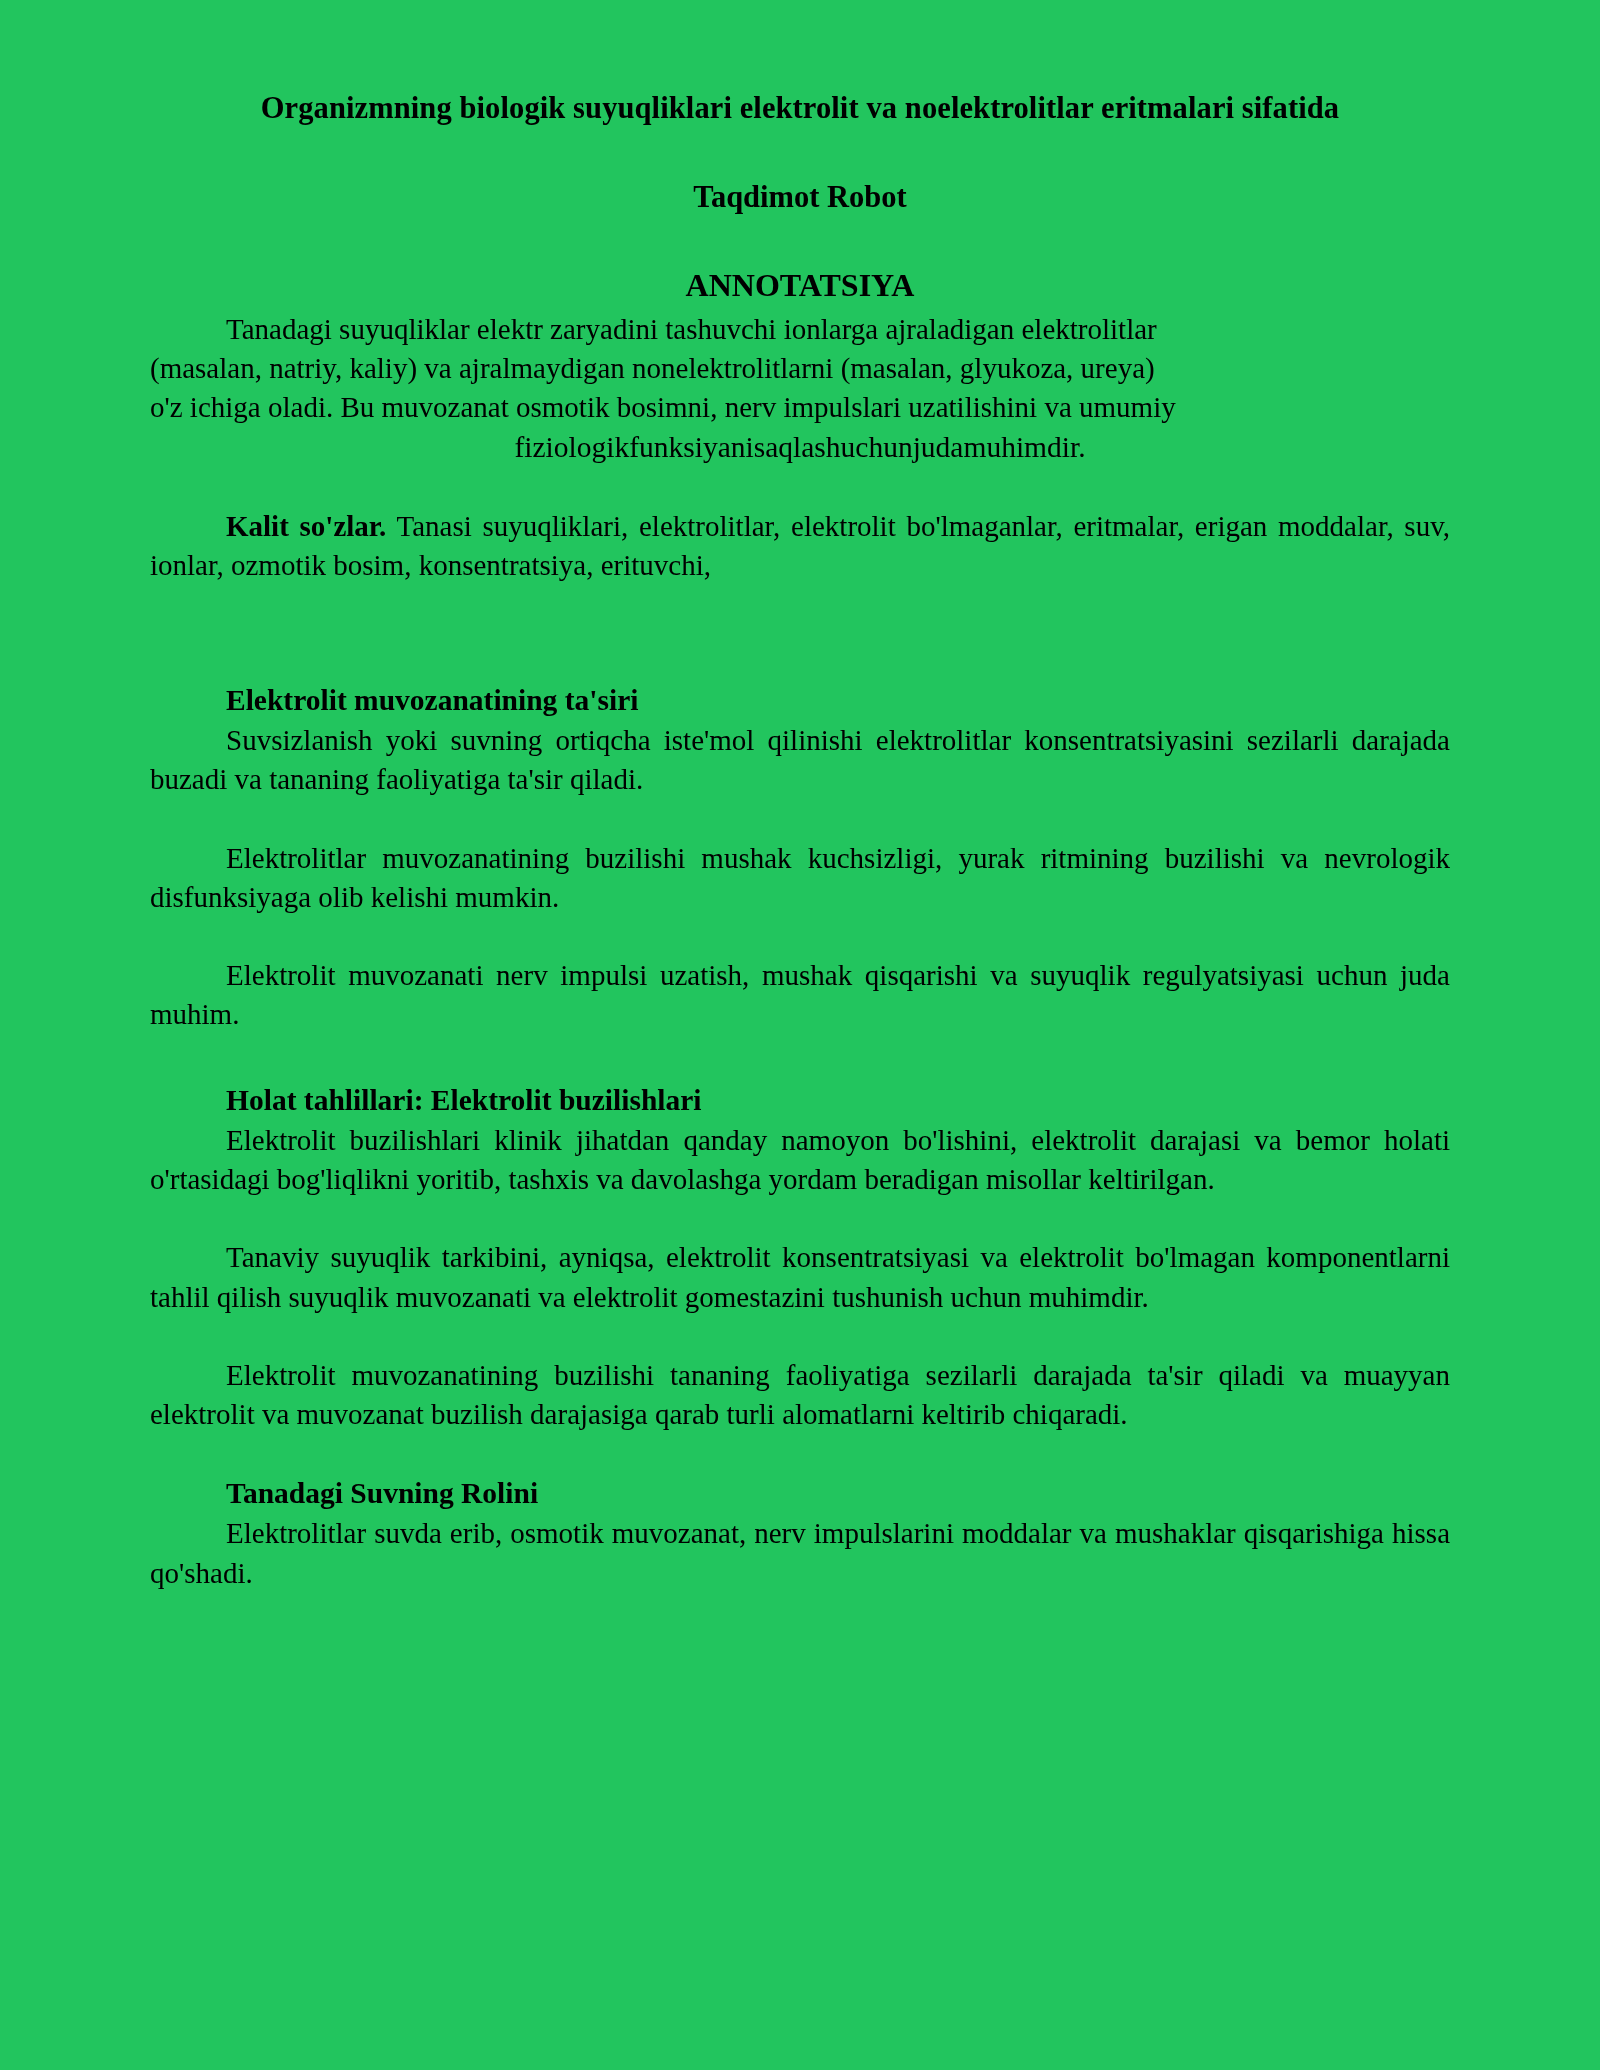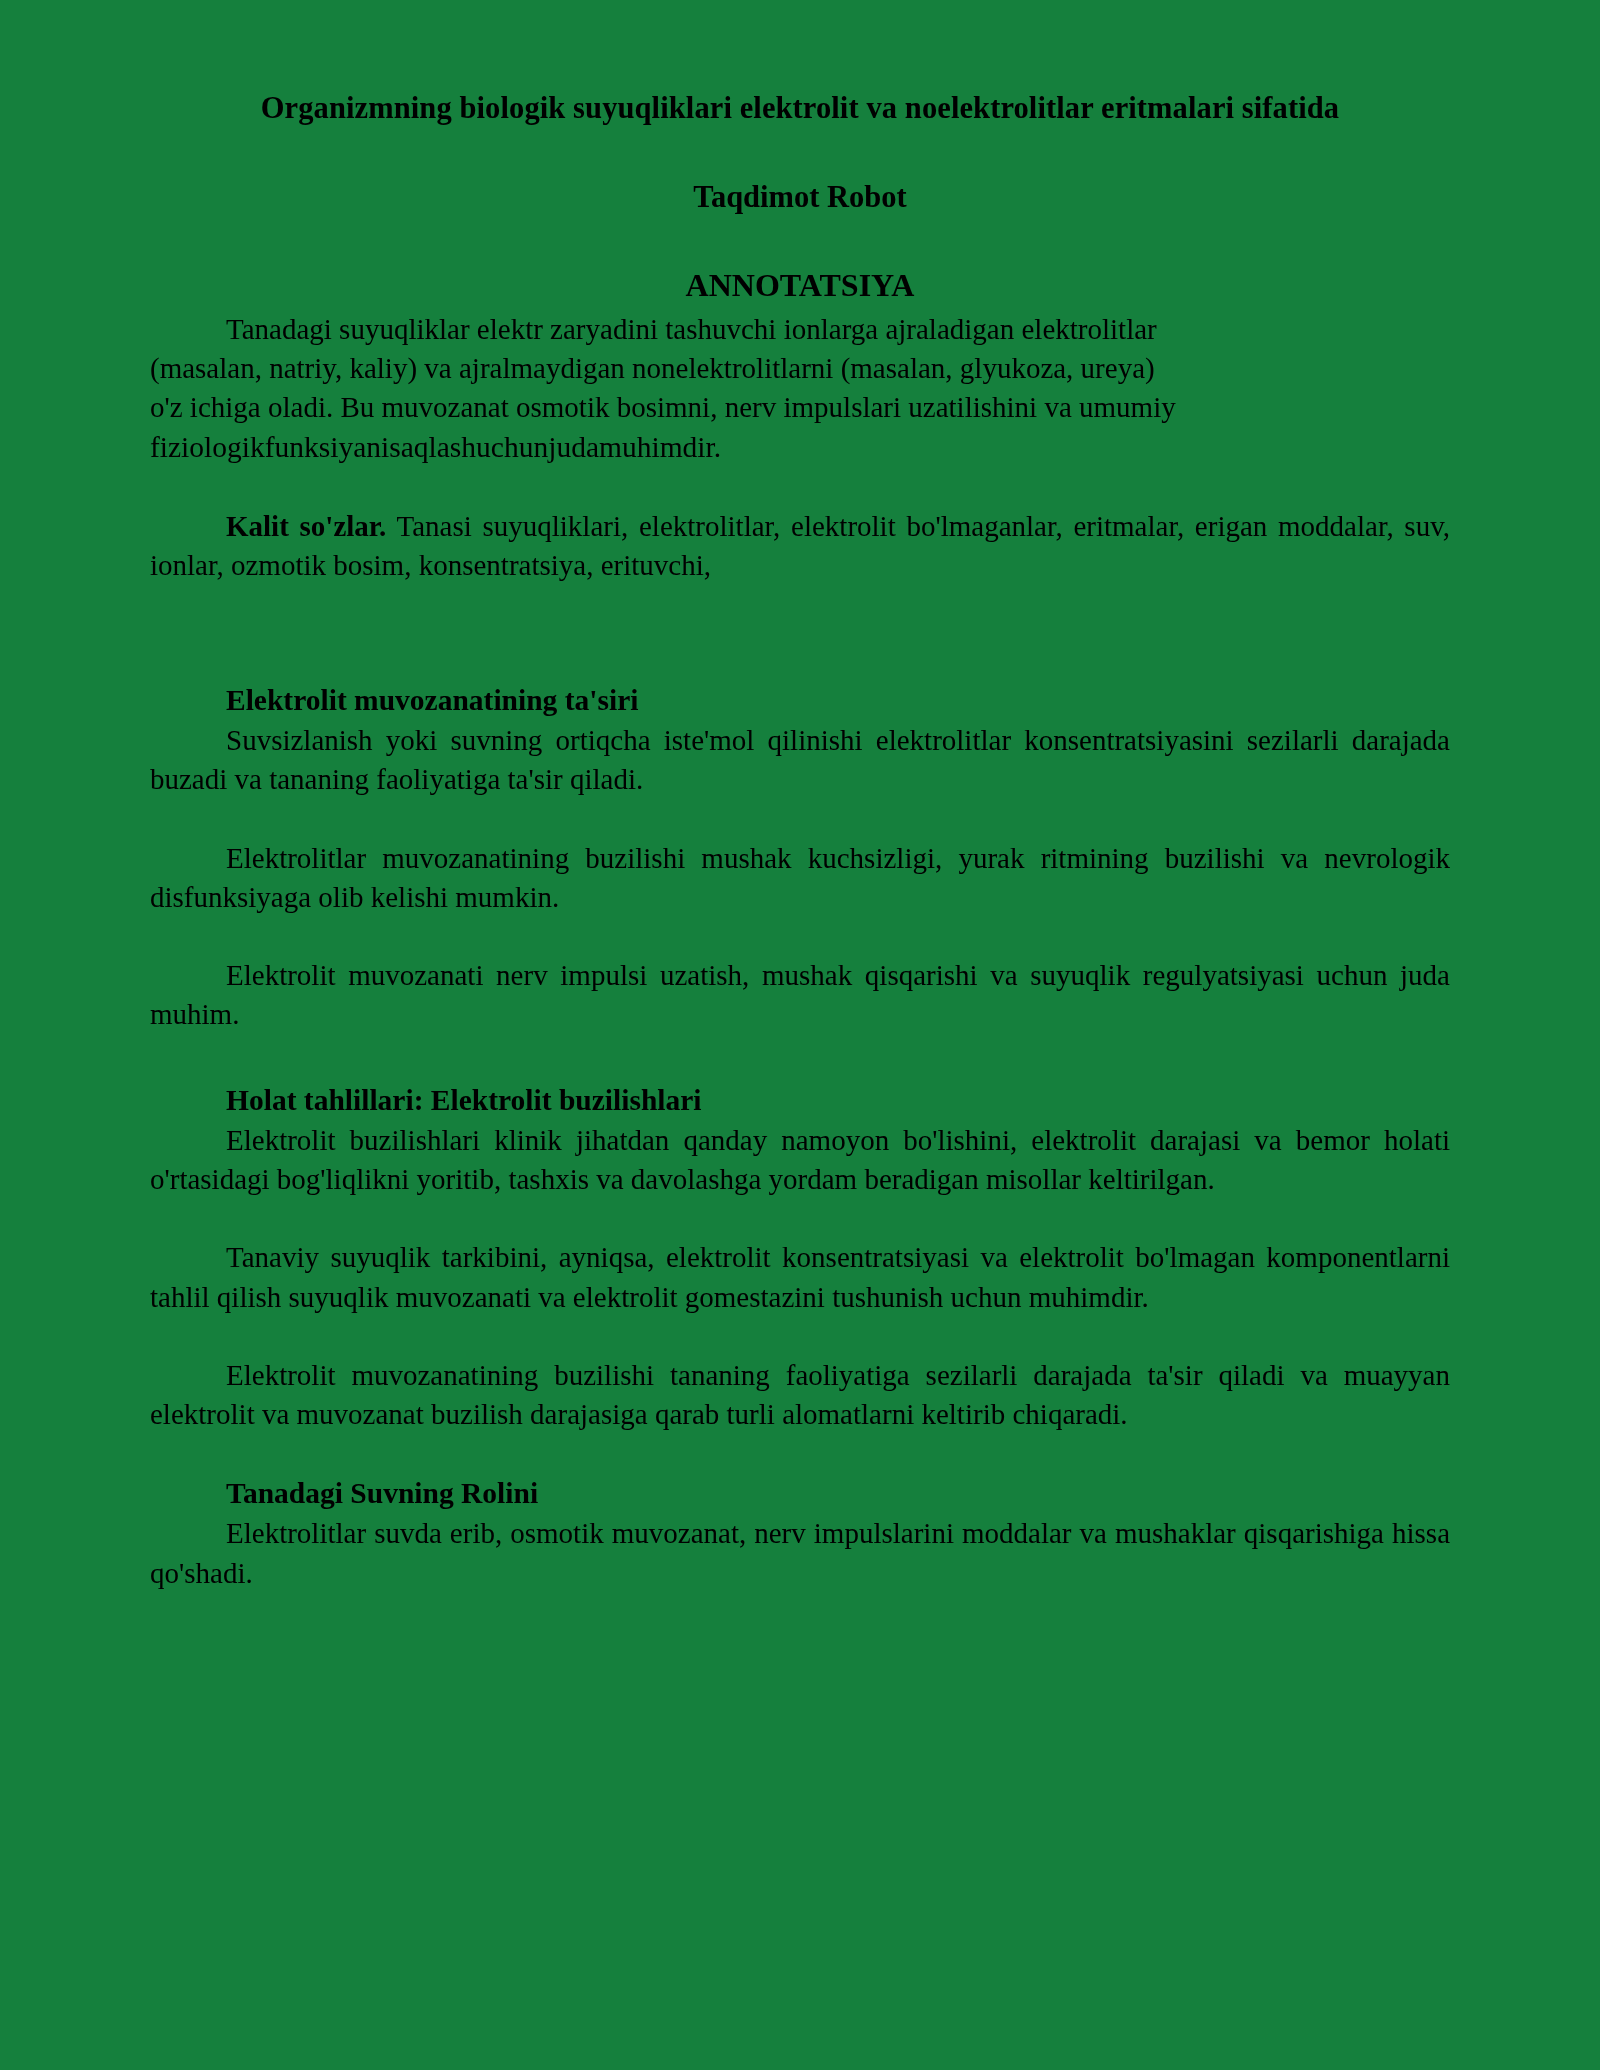--- a/index.html
+++ b/index.html
@@ -11,21 +11,21 @@
     width: 1600px;
     height: 2070px;
     font-family: "Liberation Serif", "DejaVu Serif", serif;
     color: #000000;
     overflow: hidden;
   }
   .page {
     position: relative;
     width: 1600px;
     height: 2070px;
-    background: #15803d;
+    background: #22c55e;
     box-sizing: border-box;
   }
   .content {
     position: absolute;
     left: 150px;
     top: 88px;
     width: 1300px;
   }
   .doc-title {
     text-align: center;
@@ -85,21 +85,21 @@
   }
   .blank-gap-sm {
     height: 40px;
   }
   .kw-bold {
     font-weight: bold;
   }
   
   .stretch-line {
     display: flex;
-    justify-content: flex-start;
+    justify-content: center;
     font-size: 29.5px;
     line-height: 1.355;
     font-family: Liberation Serif, serif;
   }
 </style>
 </head>
 <body>
 
 <div class="page">
   <div class="content">

